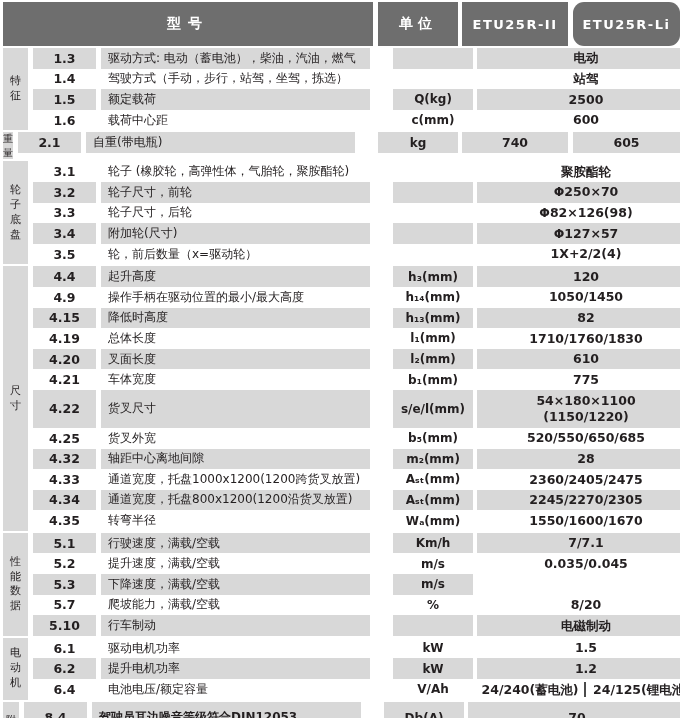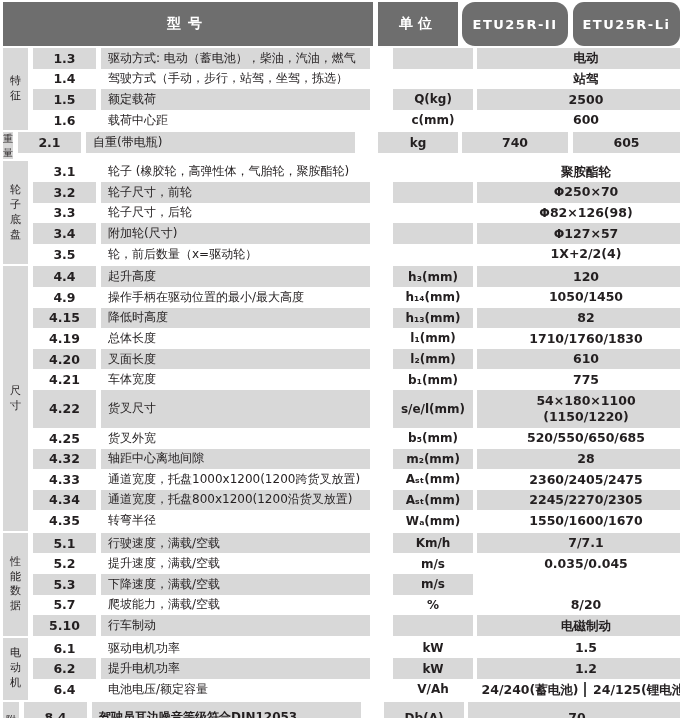--- a/index.html
+++ b/index.html
@@ -8,21 +8,21 @@
     font-family:"DejaVu Sans","Liberation Sans",sans-serif;
     color:#231f20;
   }
   .page{width:680px;height:718px;padding:2px 0 0 3px;box-sizing:border-box;overflow:hidden;}
 
   
   .hdr{display:flex;height:44px;margin-bottom:2px;}
   .hcell{background:#6e6e6e;color:#ffffff;display:flex;align-items:center;justify-content:center;font-weight:700;}
   .h-model{width:370px;font-size:14px;letter-spacing:7px;}
   .h-unit{width:80px;margin-left:5px;font-size:14px;letter-spacing:5px;}
-  .h-m1{width:106px;margin-left:4px;font-size:13px;letter-spacing:1.5px;border-radius:13px;}
+  .h-m1{width:106px;margin-left:4px;font-size:13px;letter-spacing:1.5px;}
   .h-m2{width:107px;margin-left:5px;font-size:13px;letter-spacing:1.5px;border-radius:11px;}
 
   
   .section{display:flex;margin-bottom:2px;}
   .cat{
     width:28px;margin-right:5px;background:#d8d8d8;
     display:flex;align-items:center;justify-content:center;
     text-align:center;font-size:11px;line-height:1.35;box-sizing:border-box;
     word-break:break-all;
   }

